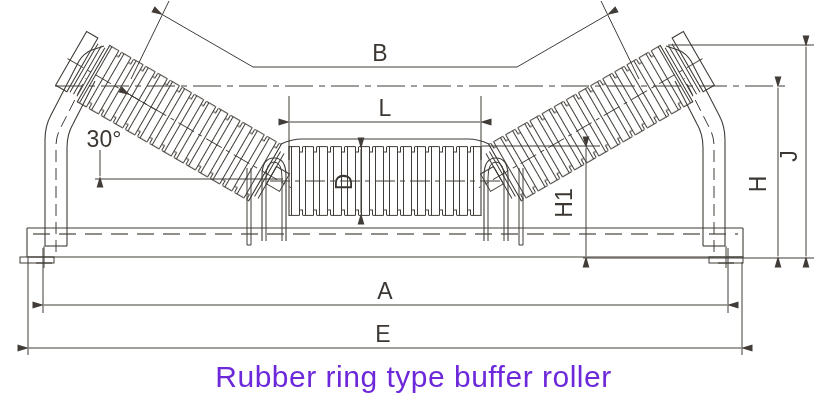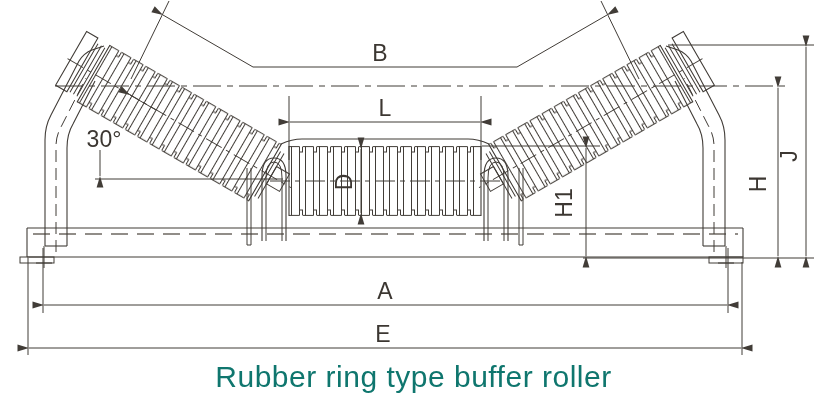--- a/index.html
+++ b/index.html
@@ -1,21 +1,21 @@
 <!DOCTYPE html>
 <html><head>
 <meta charset="utf-8">
 <style>
   html,body{margin:0;padding:0;background:#ffffff;}
   .stage{position:relative;width:827px;height:412px;background:#fff;overflow:hidden;
          font-family:"Liberation Sans", sans-serif;}
   svg{display:block;}
   svg text{font-family:"Liberation Sans", sans-serif;font-size:23px;fill:#3c3732;}
   .caption{position:absolute;left:0;top:360px;width:827px;text-align:center;
-           font-size:30px;color:#0f766e;letter-spacing:0.5px;}
+           font-size:30px;color:#6d28d9;letter-spacing:0.5px;}
 </style>
 </head>
 <body>
 
 <div class="stage">
   <svg width="827" height="362" viewBox="0 0 827 362">
     <defs>
 
       <marker id="arr" markerWidth="14" markerHeight="10" refX="0.5" refY="5" orient="auto-start-reverse" markerUnits="userSpaceOnUse">
         <path d="M0.5,5 L12,1.6 L12,8.4 Z" fill="#413c37"></path>

